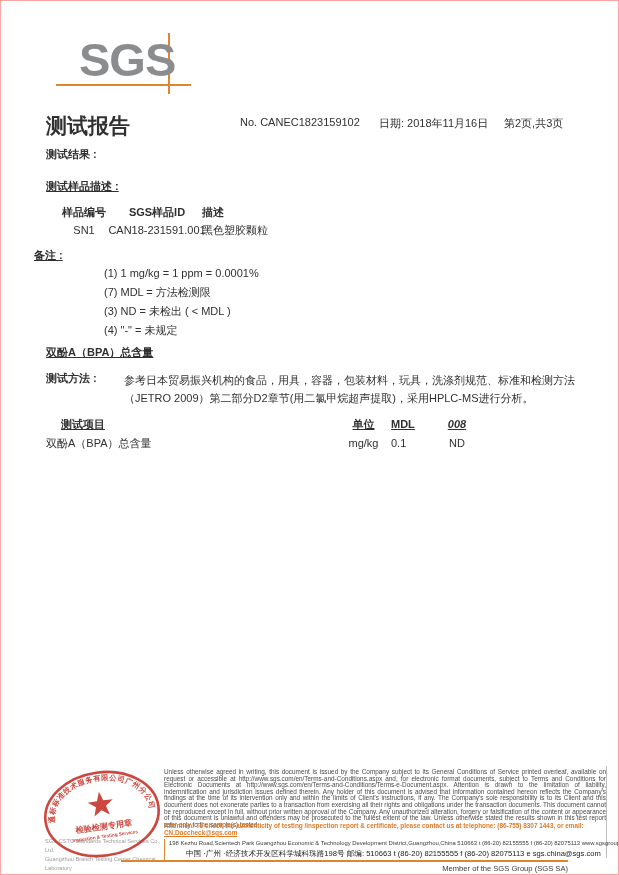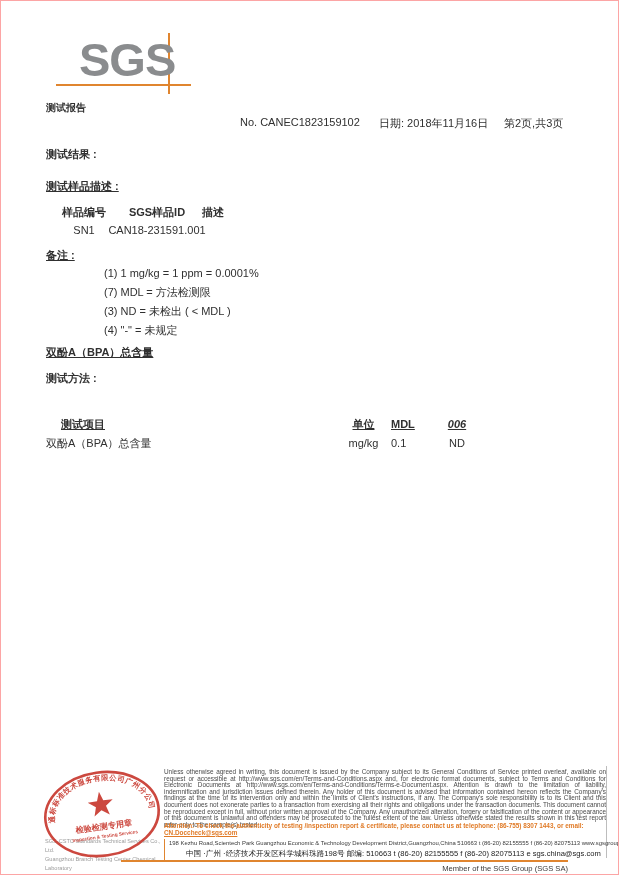--- a/index.html
+++ b/index.html
@@ -10,39 +10,39 @@
     color: #303030;
   }
   .abs { position: absolute; }
 
   
   .logo-text { left: 78px; top: 36px; font-size: 47px; font-weight: bold; color: #8a8c8e; letter-spacing: -1px; line-height: 46px; font-family: "Liberation Sans", sans-serif; }
   .logo-hline { left: 55px; top: 83px; width: 135px; height: 2px; background: #e0852f; }
   .logo-vline { left: 167px; top: 32px; width: 2px; height: 61px; background: #e0852f; }
 
   
-  .doc-title { left: 45px; top: 100px; font-size: 10px; font-weight: bold; }
+  .doc-title { left: 45px; top: 111px; font-size: 21px; font-weight: bold; }
   .report-no { left: 215px; top: 115px; font-size: 11px; padding-left: 24px; }
   .report-date { left: 378px; top: 115px; font-size: 11px; }
   .page-info { left: 503px; top: 115px; font-size: 11px; }
 
   .label { font-weight: bold; font-size: 11px; }
   .results-label { left: 45px; top: 146px; }
   .sample-desc-title { left: 45px; top: 178px; text-decoration: underline; }
 
   
   .sample-table { left: 45px; top: 202px; width: 330px; font-size: 11px; }
   .sample-table .trow { display: flex; line-height: 18px; }
   .sample-table .c1 { width: 76px; display: flex; justify-content: center; white-space: nowrap; }
   .sample-table .c2 { width: 70px; display: flex; justify-content: center; white-space: nowrap; }
   .sample-table .c3 { flex: 1; padding-left: 10px; white-space: nowrap; }
   .sample-table .thead { font-weight: bold; justify-content: space-between; }
 
   
-  .notes-label { left: 45px; top: 247px; text-decoration: underline; }
+  .notes-label { left: 33px; top: 247px; text-decoration: underline; }
   .notes-list { left: 103px; top: 263px; font-size: 11px; line-height: 19px; }
 
   
   .bpa-title { left: 45px; top: 344px; font-size: 11px; font-weight: bold; text-decoration: underline; }
   .method-label { left: 45px; top: 370px; }
   .method-text { left: 123px; top: 370px; width: 458px; font-size: 11px; line-height: 18px; }
 
   
   .results-table { left: 45px; top: 414px; width: 435px; font-size: 11px; }
   .results-table .trow { display: flex; line-height: 19px; }
@@ -93,45 +93,47 @@
   <div class="abs label sample-desc-title">测试样品描述 :</div>
   <div class="abs sample-table">
     <div class="trow thead">
       <div class="c1">样品编号</div>
       <div class="c2">SGS样品ID</div>
       <div class="c3">描述</div>
     </div>
     <div class="trow">
       <div class="c1">SN1</div>
       <div class="c2">CAN18-231591.001</div>
+      <div class="c3">黑色塑胶颗粒</div>
     </div>
   </div>
 
   <div class="abs label notes-label">备注 :</div>
   <div class="abs notes-list">
     <div>(1) 1 mg/kg = 1 ppm = 0.0001%</div>
     <div>(7) MDL = 方法检测限</div>
     <div>(3) ND = 未检出 ( &lt; MDL )</div>
     <div>(4) "-" = 未规定</div>
   </div>
 
   <div class="abs bpa-title">双酚A（BPA）总含量</div>
   <div class="abs label method-label">测试方法 :</div>
+  <div class="abs method-text">参考日本贸易振兴机构的食品，用具，容器，包装材料，玩具，洗涤剂规范、标准和检测方法（JETRO 2009）第二部分D2章节(用二氯甲烷超声提取)，采用HPLC-MS进行分析。</div>
 
   <div class="abs results-table">
     <div class="trow thead">
       <div class="rc1"><span>测试项目</span></div>
       <div class="rc2">
           <span>单位</span>
         </div>
       <div class="rc3">
           <span>MDL</span>
         </div>
       <div class="rc4">
-          <span class="col-id">006</span>
+          <span class="col-id">008</span>
         </div>
     </div>
     <div class="trow">
       <div class="rc1">双酚A（BPA）总含量</div>
       <div class="rc2">mg/kg</div>
       <div class="rc3">0.1</div>
       <div class="rc4">ND</div>
     </div>
   </div>
 

